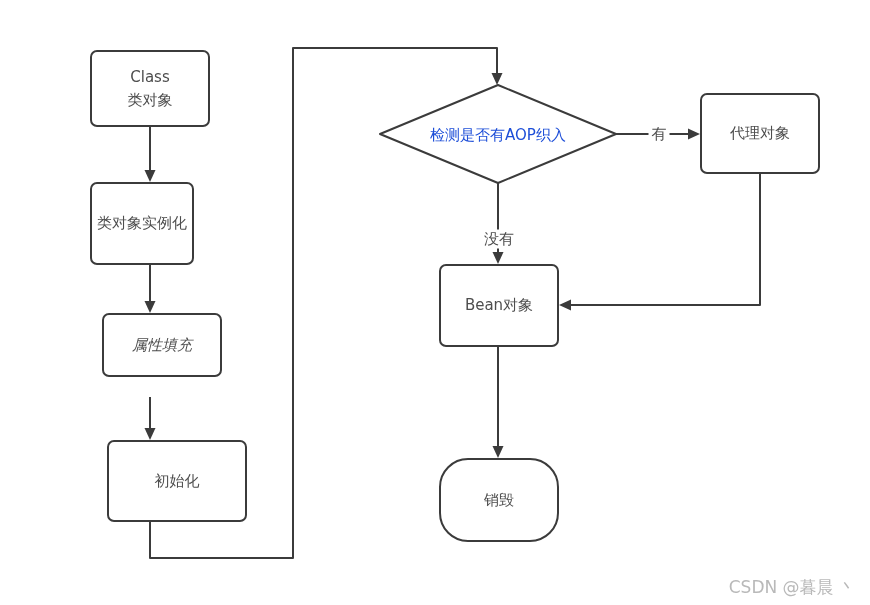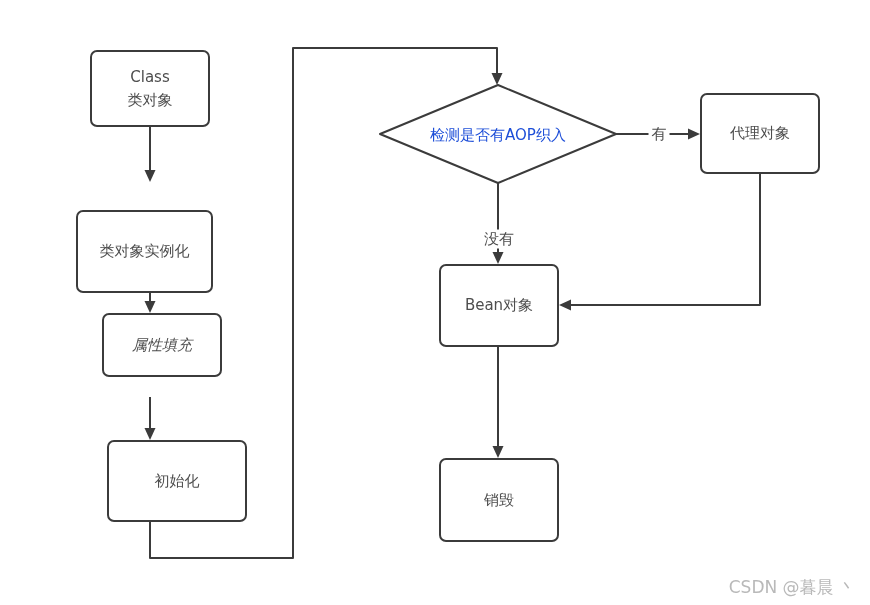--- a/index.html
+++ b/index.html
@@ -28,26 +28,26 @@
     border-radius: 7px;
     display: flex;
     flex-direction: column;
     align-items: center;
     justify-content: center;
     color: #4d4d4d;
     font-size: 15px;
     line-height: 1.5;
   }
   .node-class      { left: 90px;  top: 50px;  width: 120px; height: 77px; }
-  .node-instantiate{ left: 76px;  top: 182px; width: 137px; height: 83px; margin-top: 28px; }
+  .node-instantiate{ left: 90px;  top: 182px; width: 104px; height: 83px; }
   .node-property   { left: 102px;  top: 313px; width: 120px; height: 64px; font-style: italic; }
   .node-init       { left: 107px;  top: 440px; width: 140px; height: 82px; }
   .node-proxy      { left: 700px; top: 93px;  width: 120px; height: 81px; }
   .node-bean       { left: 439px; top: 264px; width: 120px; height: 83px; }
-  .node-destroy    { left: 439px; top: 458px; width: 120px; height: 84px; }
+  .node-destroy    { left: 439px; top: 458px; width: 120px; height: 84px; border-radius: 29px; }
 
   .diamond-label {
     position: absolute;
     left: 498px; top: 135px;
     transform: translate(-50%, -50%);
     color: #1d4ed8;
     font-size: 15px;
     white-space: nowrap;
   }
   .edge-label {

